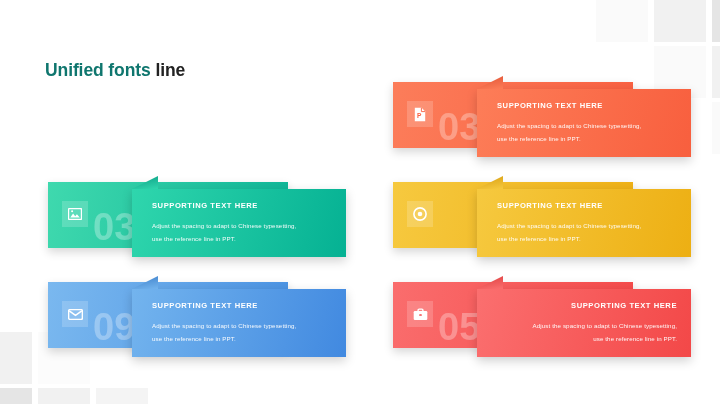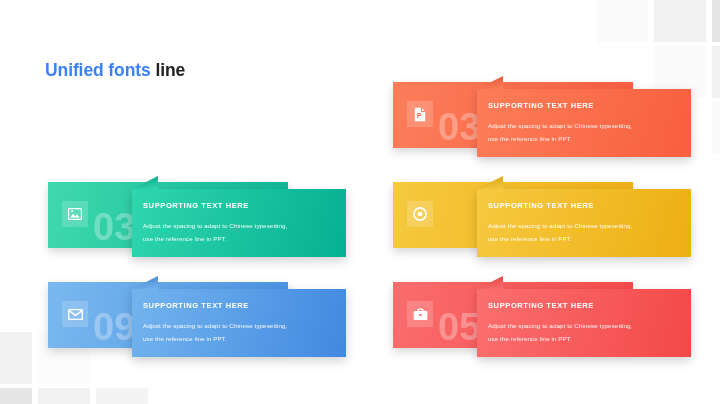--- a/index.html
+++ b/index.html
@@ -23,21 +23,21 @@
   .headline {
     position: absolute;
     left: 45px; top: 58px;
     width: 300px;
     font-size: 17.5px;
     font-weight: bold;
     line-height: 25px;
     color: #222222;
     letter-spacing: -0.1px;
   }
-  .headline .accent { color: #3b82f6; }
+  .headline .accent { color: #0f766e; }
 
   
   .card {
     position: absolute;
     width: 310px;
     height: 76px;
   }
   .card .base {
     position: absolute;
     left: 12px; top: 6px;
@@ -66,21 +66,21 @@
     left: 96px; top: 0px;
     width: 26px; height: 13px;
     z-index: 3;
   }
   .card .panel {
     position: absolute;
     left: 96px; top: 13px;
     width: 214px; height: 68px;
     z-index: 2;
     box-shadow: 0 4px 10px rgba(0,0,0,0.18);
-    padding: 12px 14px 0 11px;
+    padding: 12px 14px 0 20px;
   }
   .card .panel .title {
     font-size: 7.6px;
     font-weight: bold;
     letter-spacing: 0.55px;
     color: #ffffff;
     margin-bottom: 9px;
   }
   .card .panel .body {
     font-size: 6.2px;
@@ -180,21 +180,21 @@
         </div>
         <div class="fold" style="background: linear-gradient(170deg, rgb(215, 157, 16) 0%, rgb(246, 201, 63) 100%); clip-path: polygon(0% 100%, 100% 0%, 100% 100%);"></div>
         <div class="panel" style="background: linear-gradient(105deg, rgb(246, 201, 63) 0%, rgb(237, 175, 19) 100%);">
           <div class="title">SUPPORTING TEXT HERE</div>
           <div class="body">
             <span>Adjust the spacing to adapt to Chinese typesetting,</span>
             <span>use the reference line in PPT.</span>
           </div>
         </div>
       </div>
-      <div class="card" style="left: 381px; top: 276px;">
+      <div class="card" style="left: 381px; top: 276px; text-align: right;">
         <div class="base" style="background: linear-gradient(100deg, rgb(250, 109, 109) 0%, rgb(244, 74, 74) 100%);"></div>
         <div class="icon-box">
           <svg width="15" height="13" viewBox="0 0 15 13">
             <path d="M5.1 3.1 V2.1 a1 1 0 0 1 1-1 h2.8 a1 1 0 0 1 1 1 V3.1" fill="none" stroke="white" stroke-width="1.4"></path>
             <rect x="0.7" y="3.1" width="13.6" height="8.9" rx="1.2" fill="white"></rect>
             <rect x="6.2" y="6.3" width="2.6" height="1.5" rx="0.4" fill="#f44a4a"></rect>
           </svg>
         </div>
         <div class="num">05</div>
         <div class="fold" style="background: linear-gradient(170deg, rgb(221, 62, 62) 0%, rgb(251, 111, 111) 100%); clip-path: polygon(0% 100%, 100% 0%, 100% 100%);"></div>

